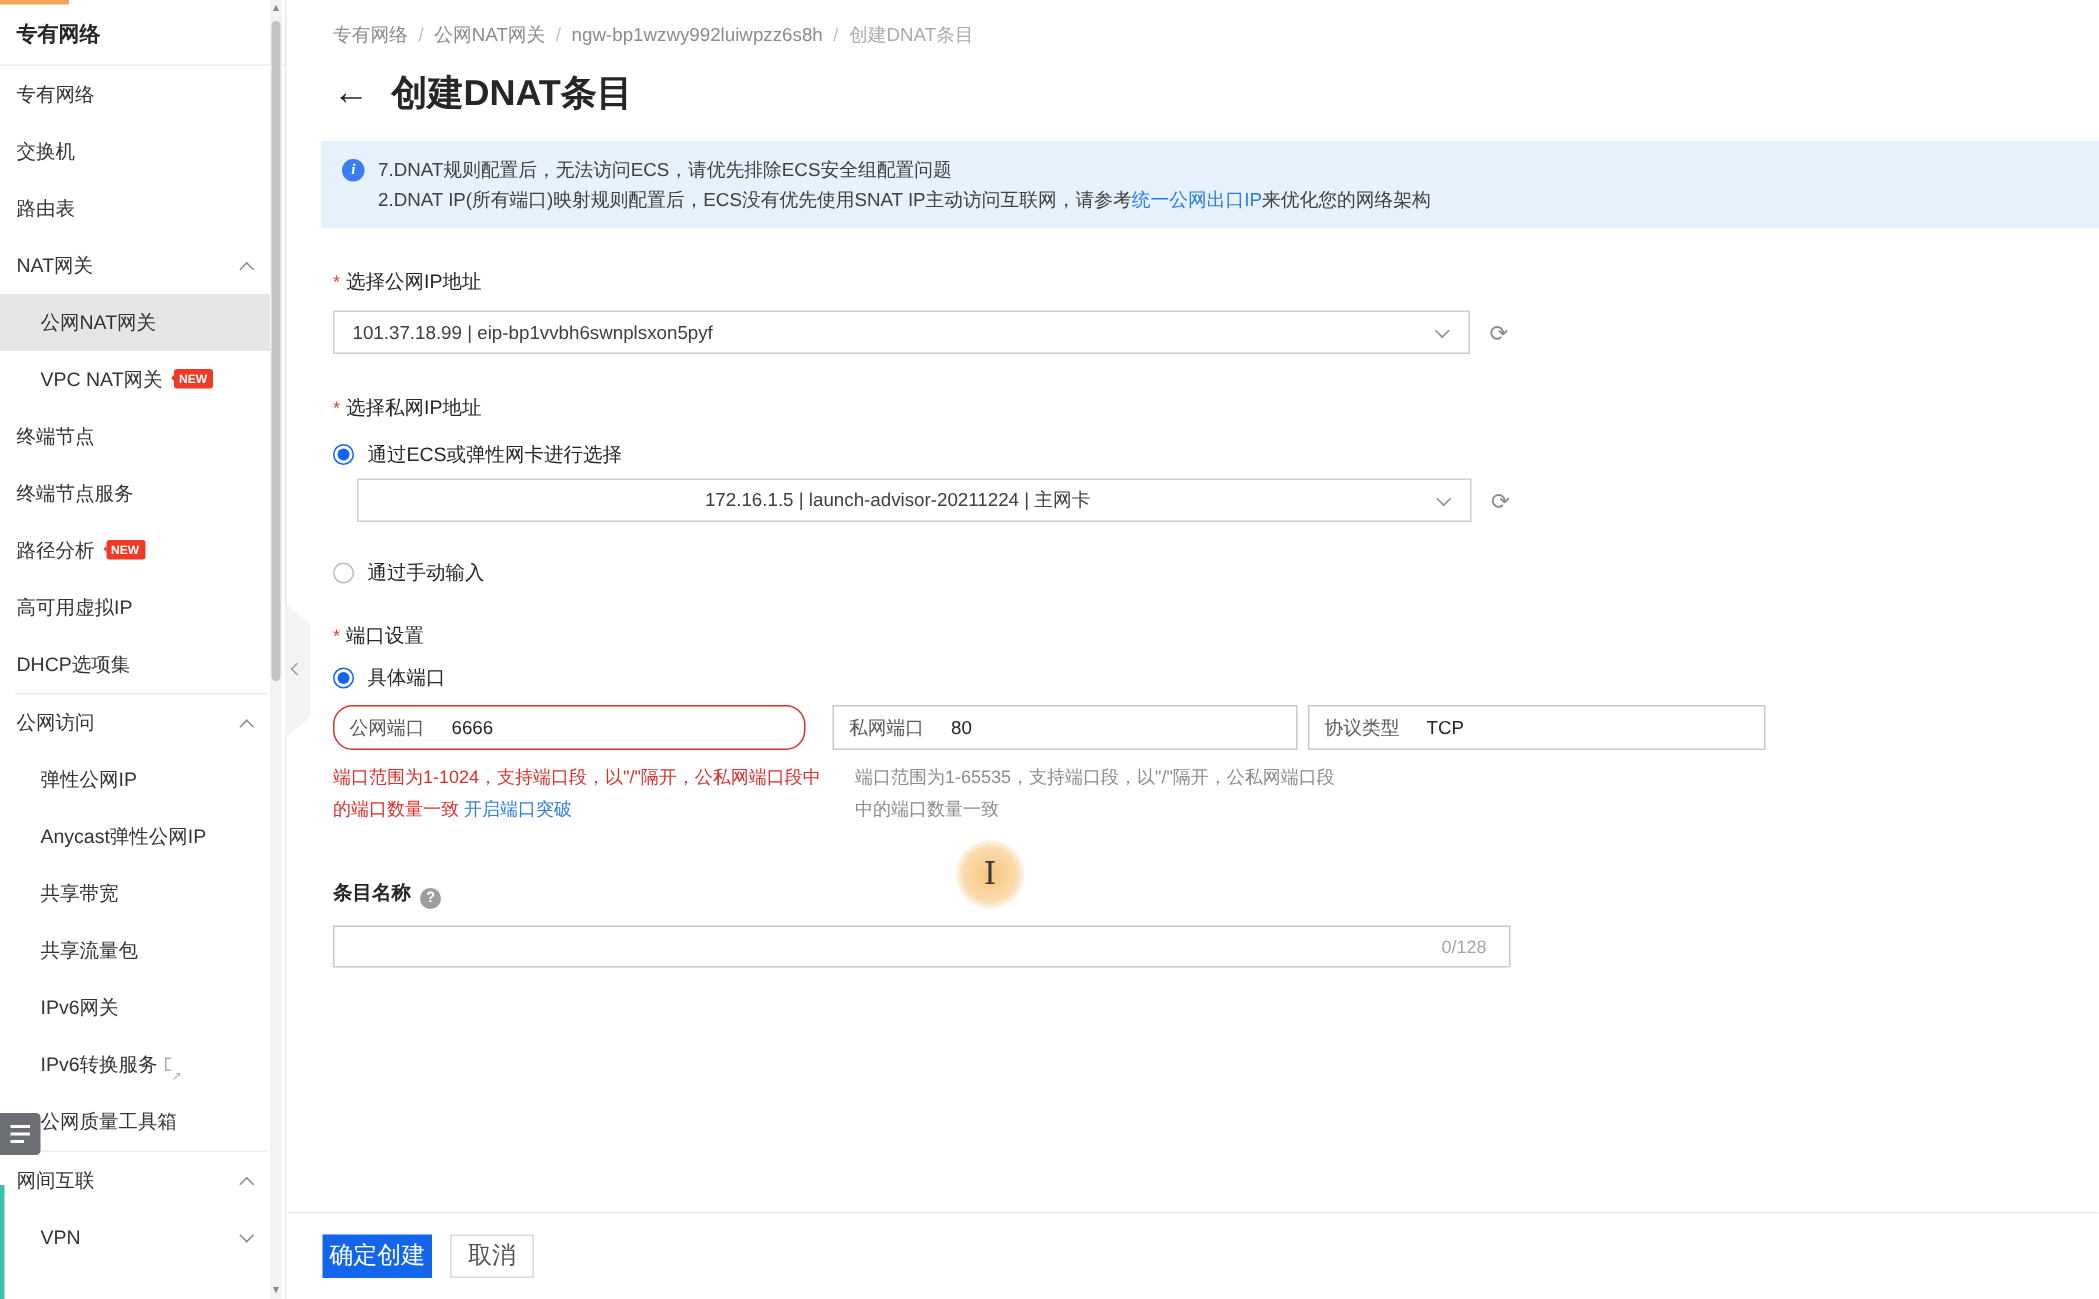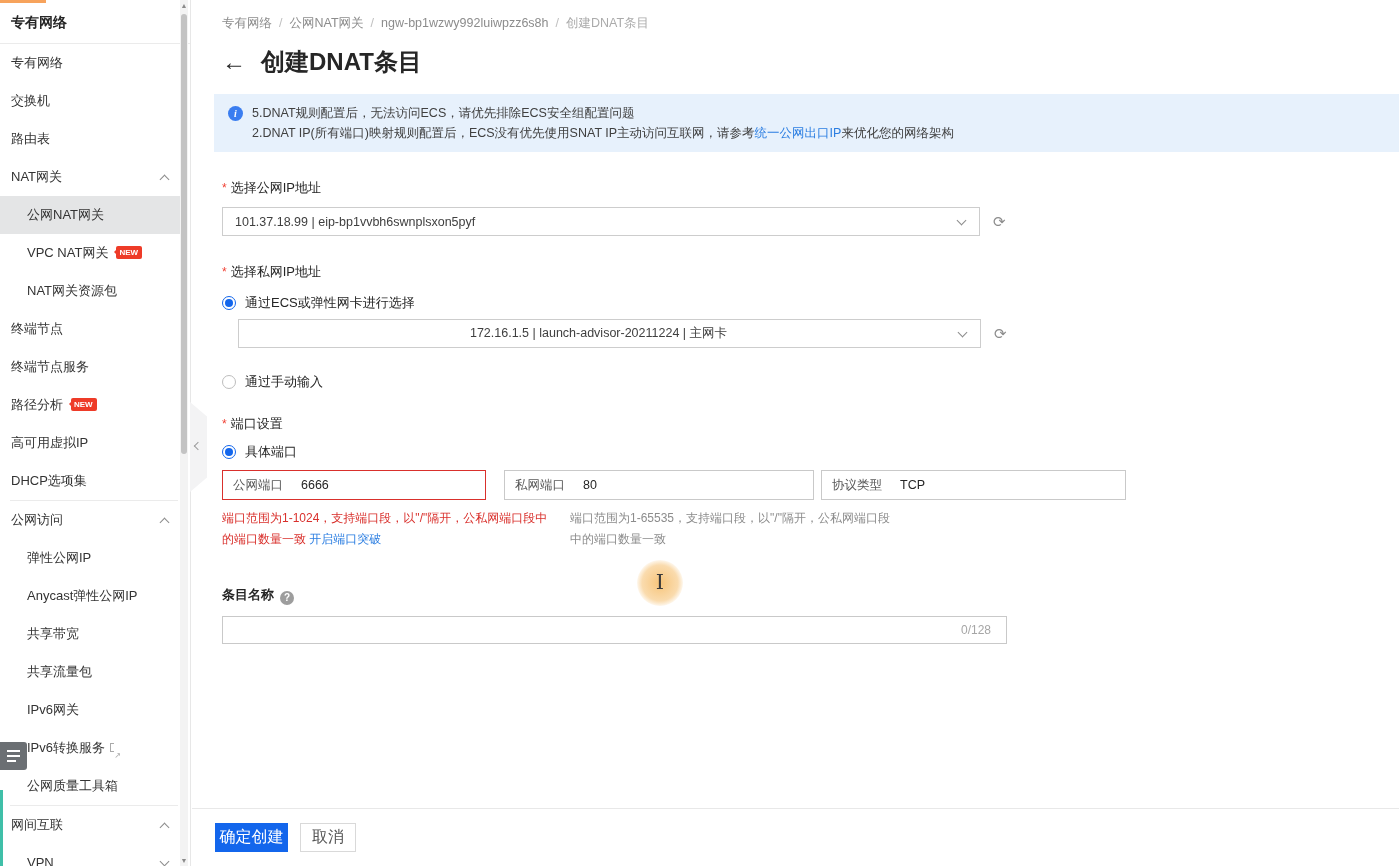--- a/index.html
+++ b/index.html
@@ -90,21 +90,21 @@
   .radio.muted { border:1px solid #e3e3e3; background:#ececec; }
 
   .indent { margin-left:16px; margin-top:7px; }
 
   .ports-row { display:flex; margin-top:9px; }
   .pinput { height:30px; border:1px solid #c9c9c9; display:flex; align-items:center; padding:0 10px;
     font-size:12.5px; background:#fff; }
   .pinput .plabel { color:#595959; margin-right:18px; }
   .pinput .pvalue { color:#262626; }
   .pinput.error { border:1px solid #d9302c; }
-  .p1 { width:264px; } .p2 { width:310px; margin-left:18px; }
+  .p1 { width:315px;border-radius:13px; } .p2 { width:310px; margin-left:18px; }
   .proto { width:305px; margin-left:7px; position:relative; padding-right:30px; }
 
   .helps-row { display:flex; margin-top:8px; font-size:12px; line-height:21px; }
   .help-col1 { width:333px; color:#d9302c; }
   .help-col2 { width:320px; margin-left:15px; color:#8c8c8c; }
 
   .name-label { margin-top:36px;font-weight:bold; }
   .name-input { margin-top:11px; width:785px; height:28px; border:1px solid #c9c9c9; display:flex;
     align-items:center; justify-content:flex-end; padding:0 15px; background:#fff; }
   .counter { font-size:12px; color:#a6a6a6; }
@@ -131,21 +131,20 @@
 
 <div class="sidebar">
   <div class="sb-title">专有网络</div>
   <ul class="sb-list">
     <li class="sb-item"><span>专有网络</span></li>
     <li class="sb-item"><span>交换机</span></li>
     <li class="sb-item"><span>路由表</span></li>
     <li class="sb-item"><span>NAT网关</span><i class="chev up"></i></li>
     <li class="sb-item sub selected"><span>公网NAT网关</span></li>
     <li class="sb-item sub"><span>VPC NAT网关</span><span class="new-badge">NEW</span></li>
-    <li class="sb-item sub"><span>NAT网关资源包</span></li>
     <li class="sb-item"><span>终端节点</span></li>
     <li class="sb-item"><span>终端节点服务</span></li>
     <li class="sb-item"><span>路径分析</span><span class="new-badge">NEW</span></li>
     <li class="sb-item"><span>高可用虚拟IP</span></li>
     <li class="sb-item"><span>DHCP选项集</span></li>
     <div class="sb-divider"></div>
     <li class="sb-item"><span>公网访问</span><i class="chev up"></i></li>
     <li class="sb-item sub"><span>弹性公网IP</span></li>
     <li class="sb-item sub"><span>Anycast弹性公网IP</span></li>
     <li class="sb-item sub"><span>共享带宽</span></li>
@@ -180,21 +179,21 @@
     <a>专有网络</a><span class="sep">/</span><a>公网NAT网关</a><span class="sep">/</span><a>ngw-bp1wzwy992luiwpzz6s8h</a><span class="sep">/</span><span class="current">创建DNAT条目</span>
   </div>
 
   <div class="title-row">
     <span class="back-arrow">←</span>
     <span class="page-title">创建DNAT条目</span>
   </div>
 
   <div class="banner">
     <span class="info-icon">i</span>
-    <div>5.DNAT规则配置后，无法访问ECS，请优先排除ECS安全组配置问题</div>
+    <div>7.DNAT规则配置后，无法访问ECS，请优先排除ECS安全组配置问题</div>
     <div><span>2.DNAT IP(所有端口)映射规则配置后，ECS没有优先使用SNAT IP主动访问互联网，请参考</span><a>统一公网出口IP</a><span>来优化您的网络架构</span></div>
   </div>
 
   <div class="form">
 
     <div class="f-label"><span class="req">*</span><span>选择公网IP地址</span></div>
     <div class="row" style="margin-top:10px;">
       <div class="select-box w-main">
         <span>101.37.18.99 | eip-bp1vvbh6swnplsxon5pyf</span>
         <i class="sel-chev"></i>

